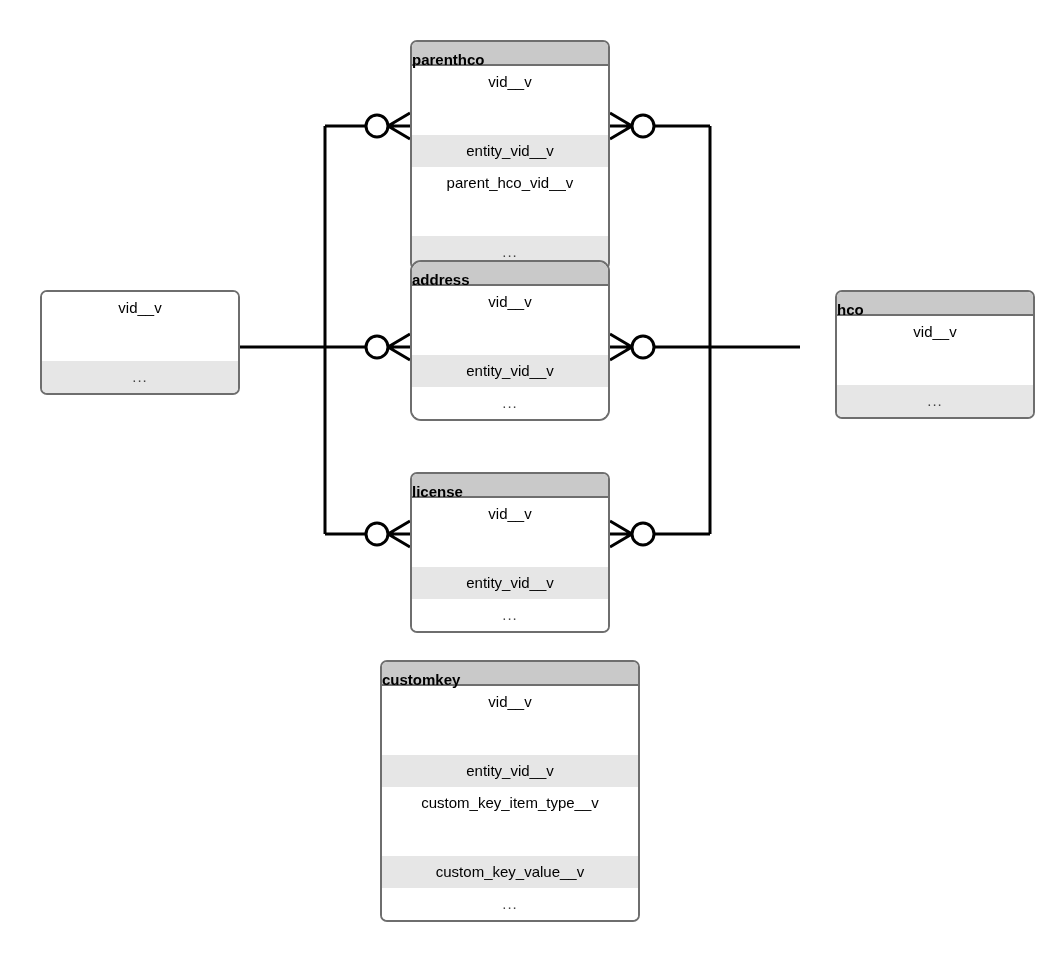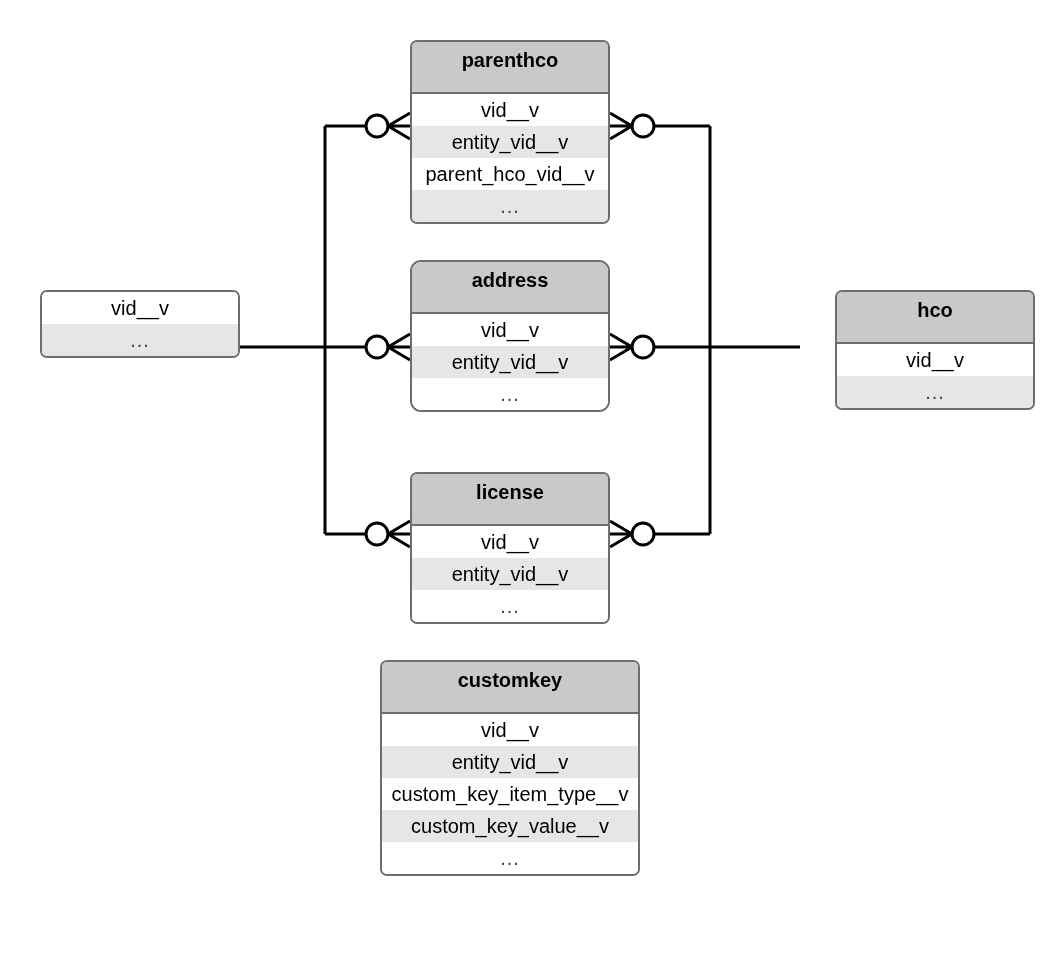--- a/index.html
+++ b/index.html
@@ -29,44 +29,45 @@
     position: absolute;
     box-sizing: border-box;
     border: 2px solid #6e6e6e;
     border-radius: 7px;
     background: #ffffff;
     overflow: hidden;
     z-index: 2;
   }
   .entity-header {
     box-sizing: border-box;
-    height: 52px;
+    height: 24px;
     line-height: 36px;
-    text-align: center;
+    text-align: left;
     font-weight: bold;
-    font-size: 20px;
+    font-size: 15px;
     color: #000000;
     background: #c9c9c9;
     border-bottom: 2px solid #6e6e6e;
   }
   .entity-rows {
     display: block;
   }
   .field-row {
     box-sizing: border-box;
     height: 32px;
     line-height: 32px;
     text-align: center;
-    font-size: 20px;
+    font-size: 15px;
     color: #000000;
     background: #ffffff;
     white-space: nowrap;
   }
   .field-row.alt {
     background: #e6e6e6;
+    margin-top: 37px;
   }
   .field-row.ellipsis {
     color: #444444;
     letter-spacing: 1px;
   }
 </style>
 </head>
 <body>
 
 <div id="diagram">

